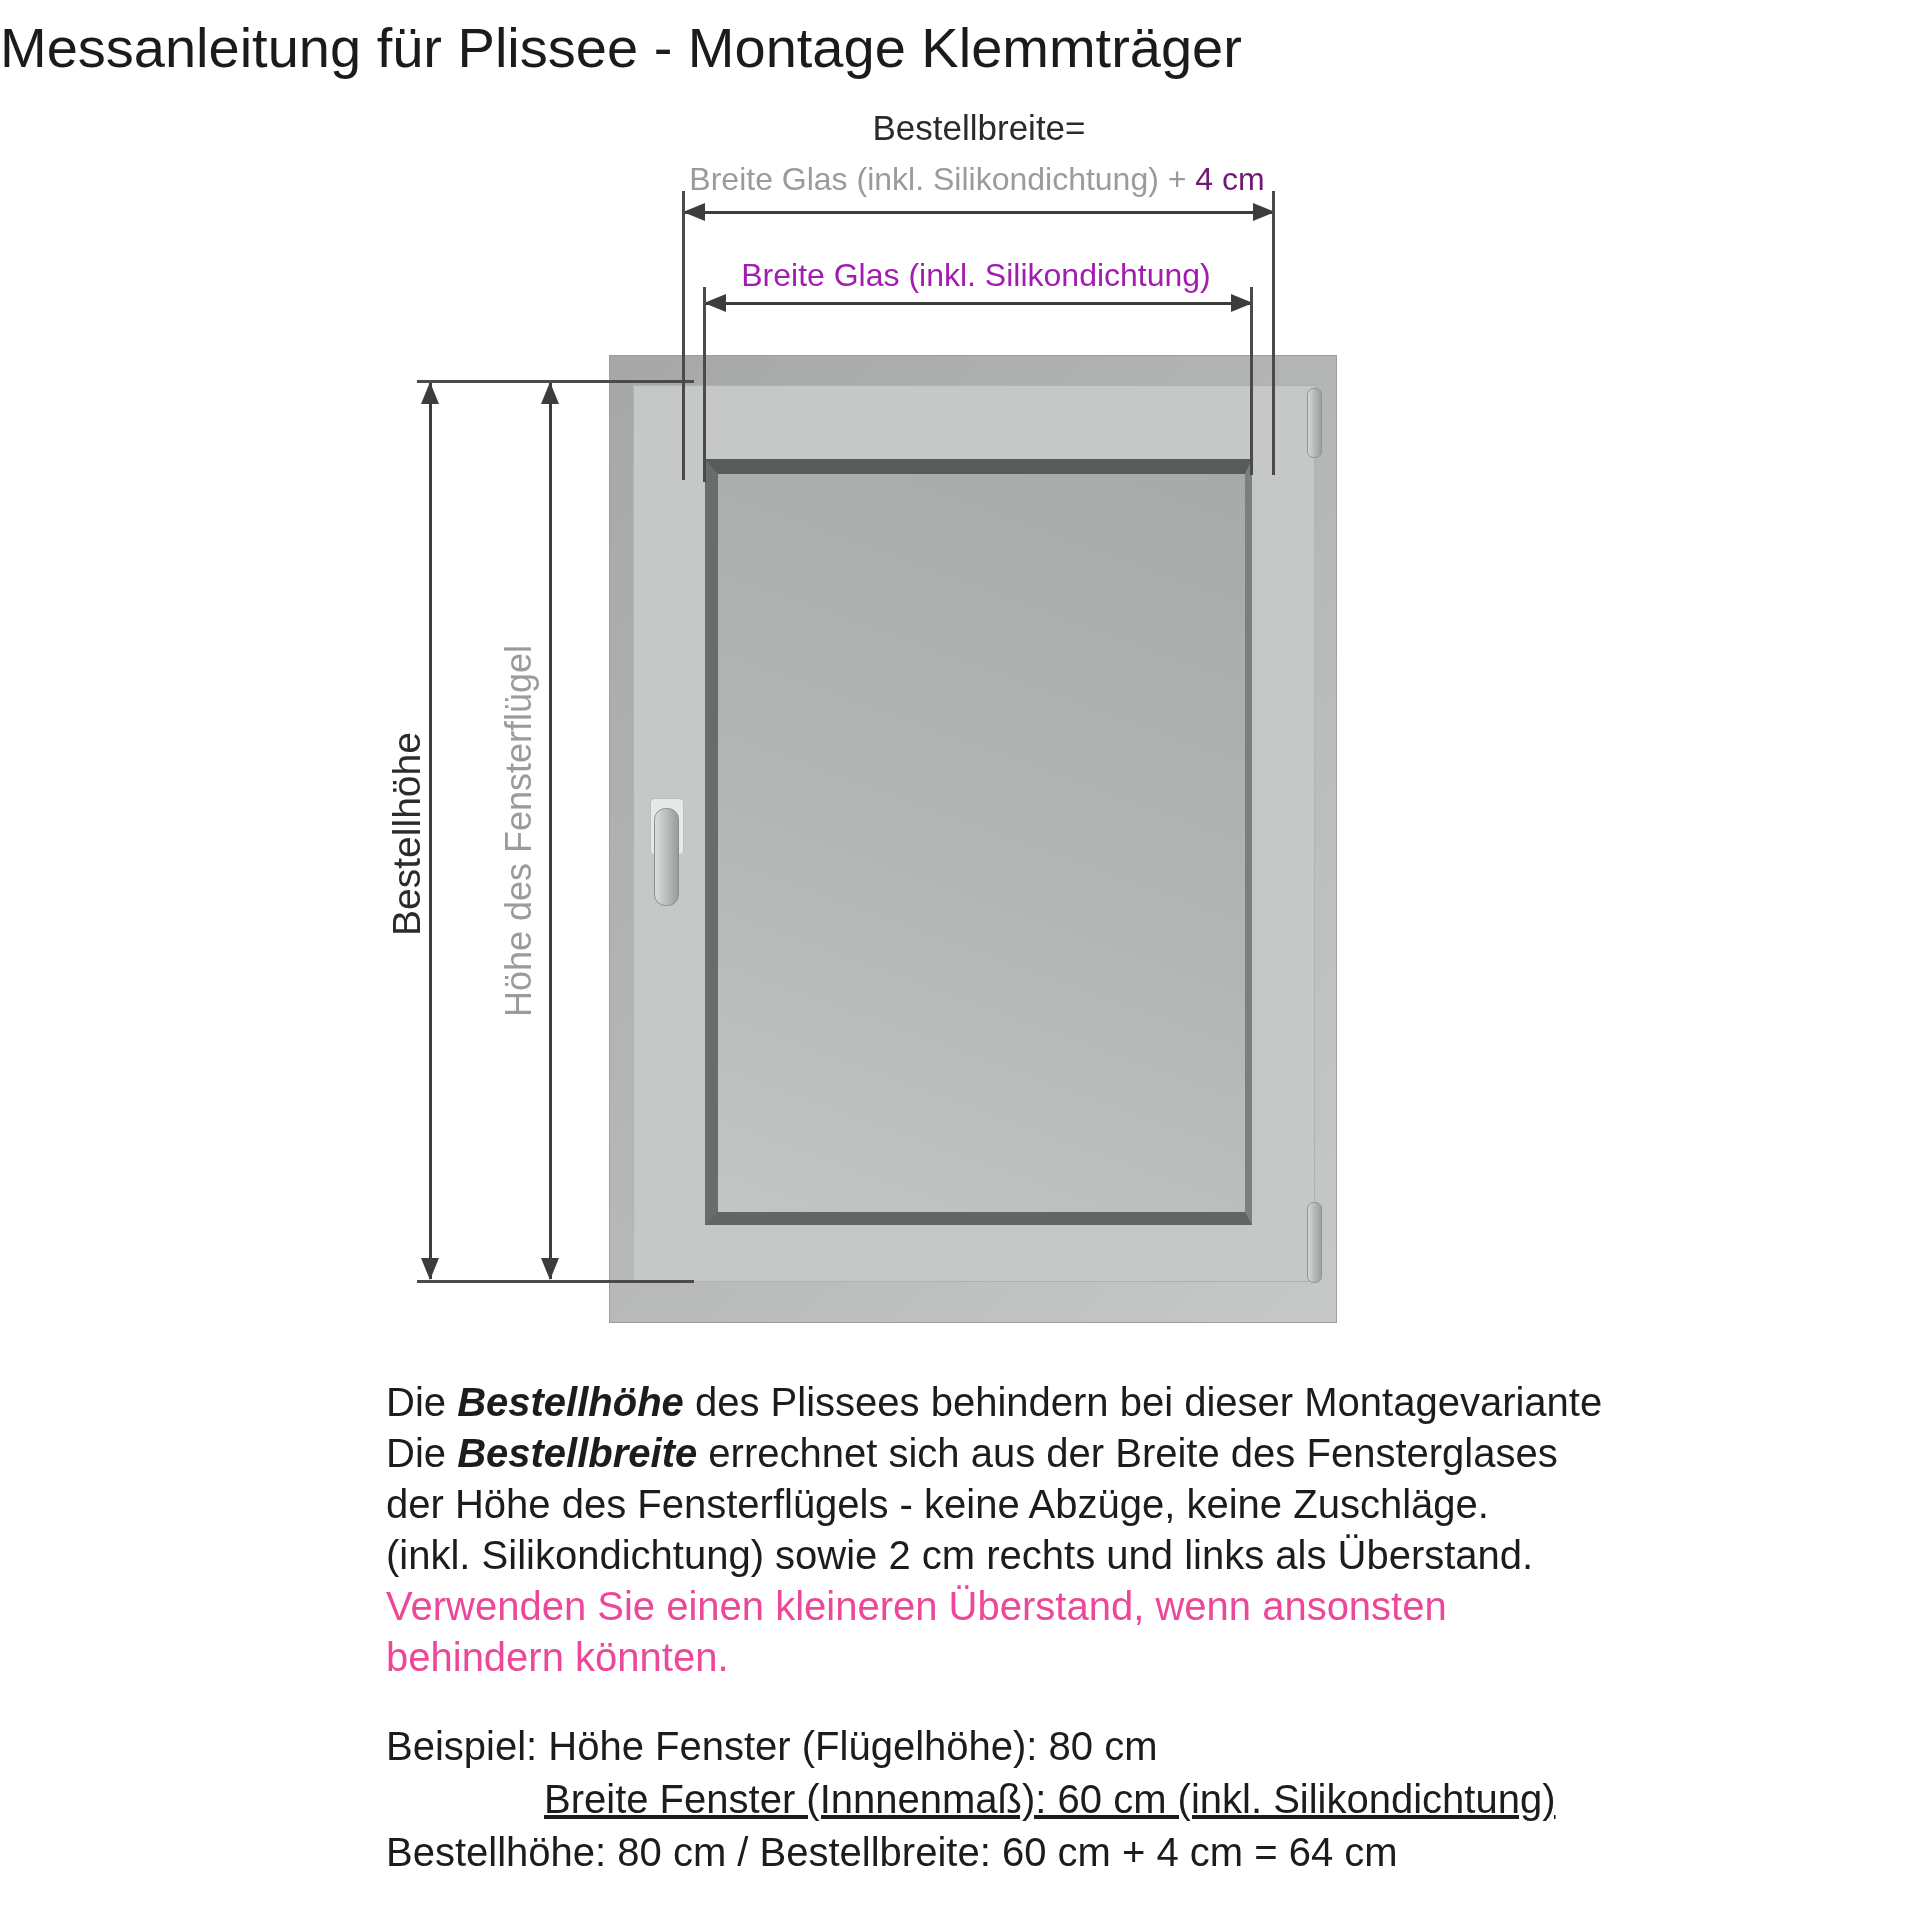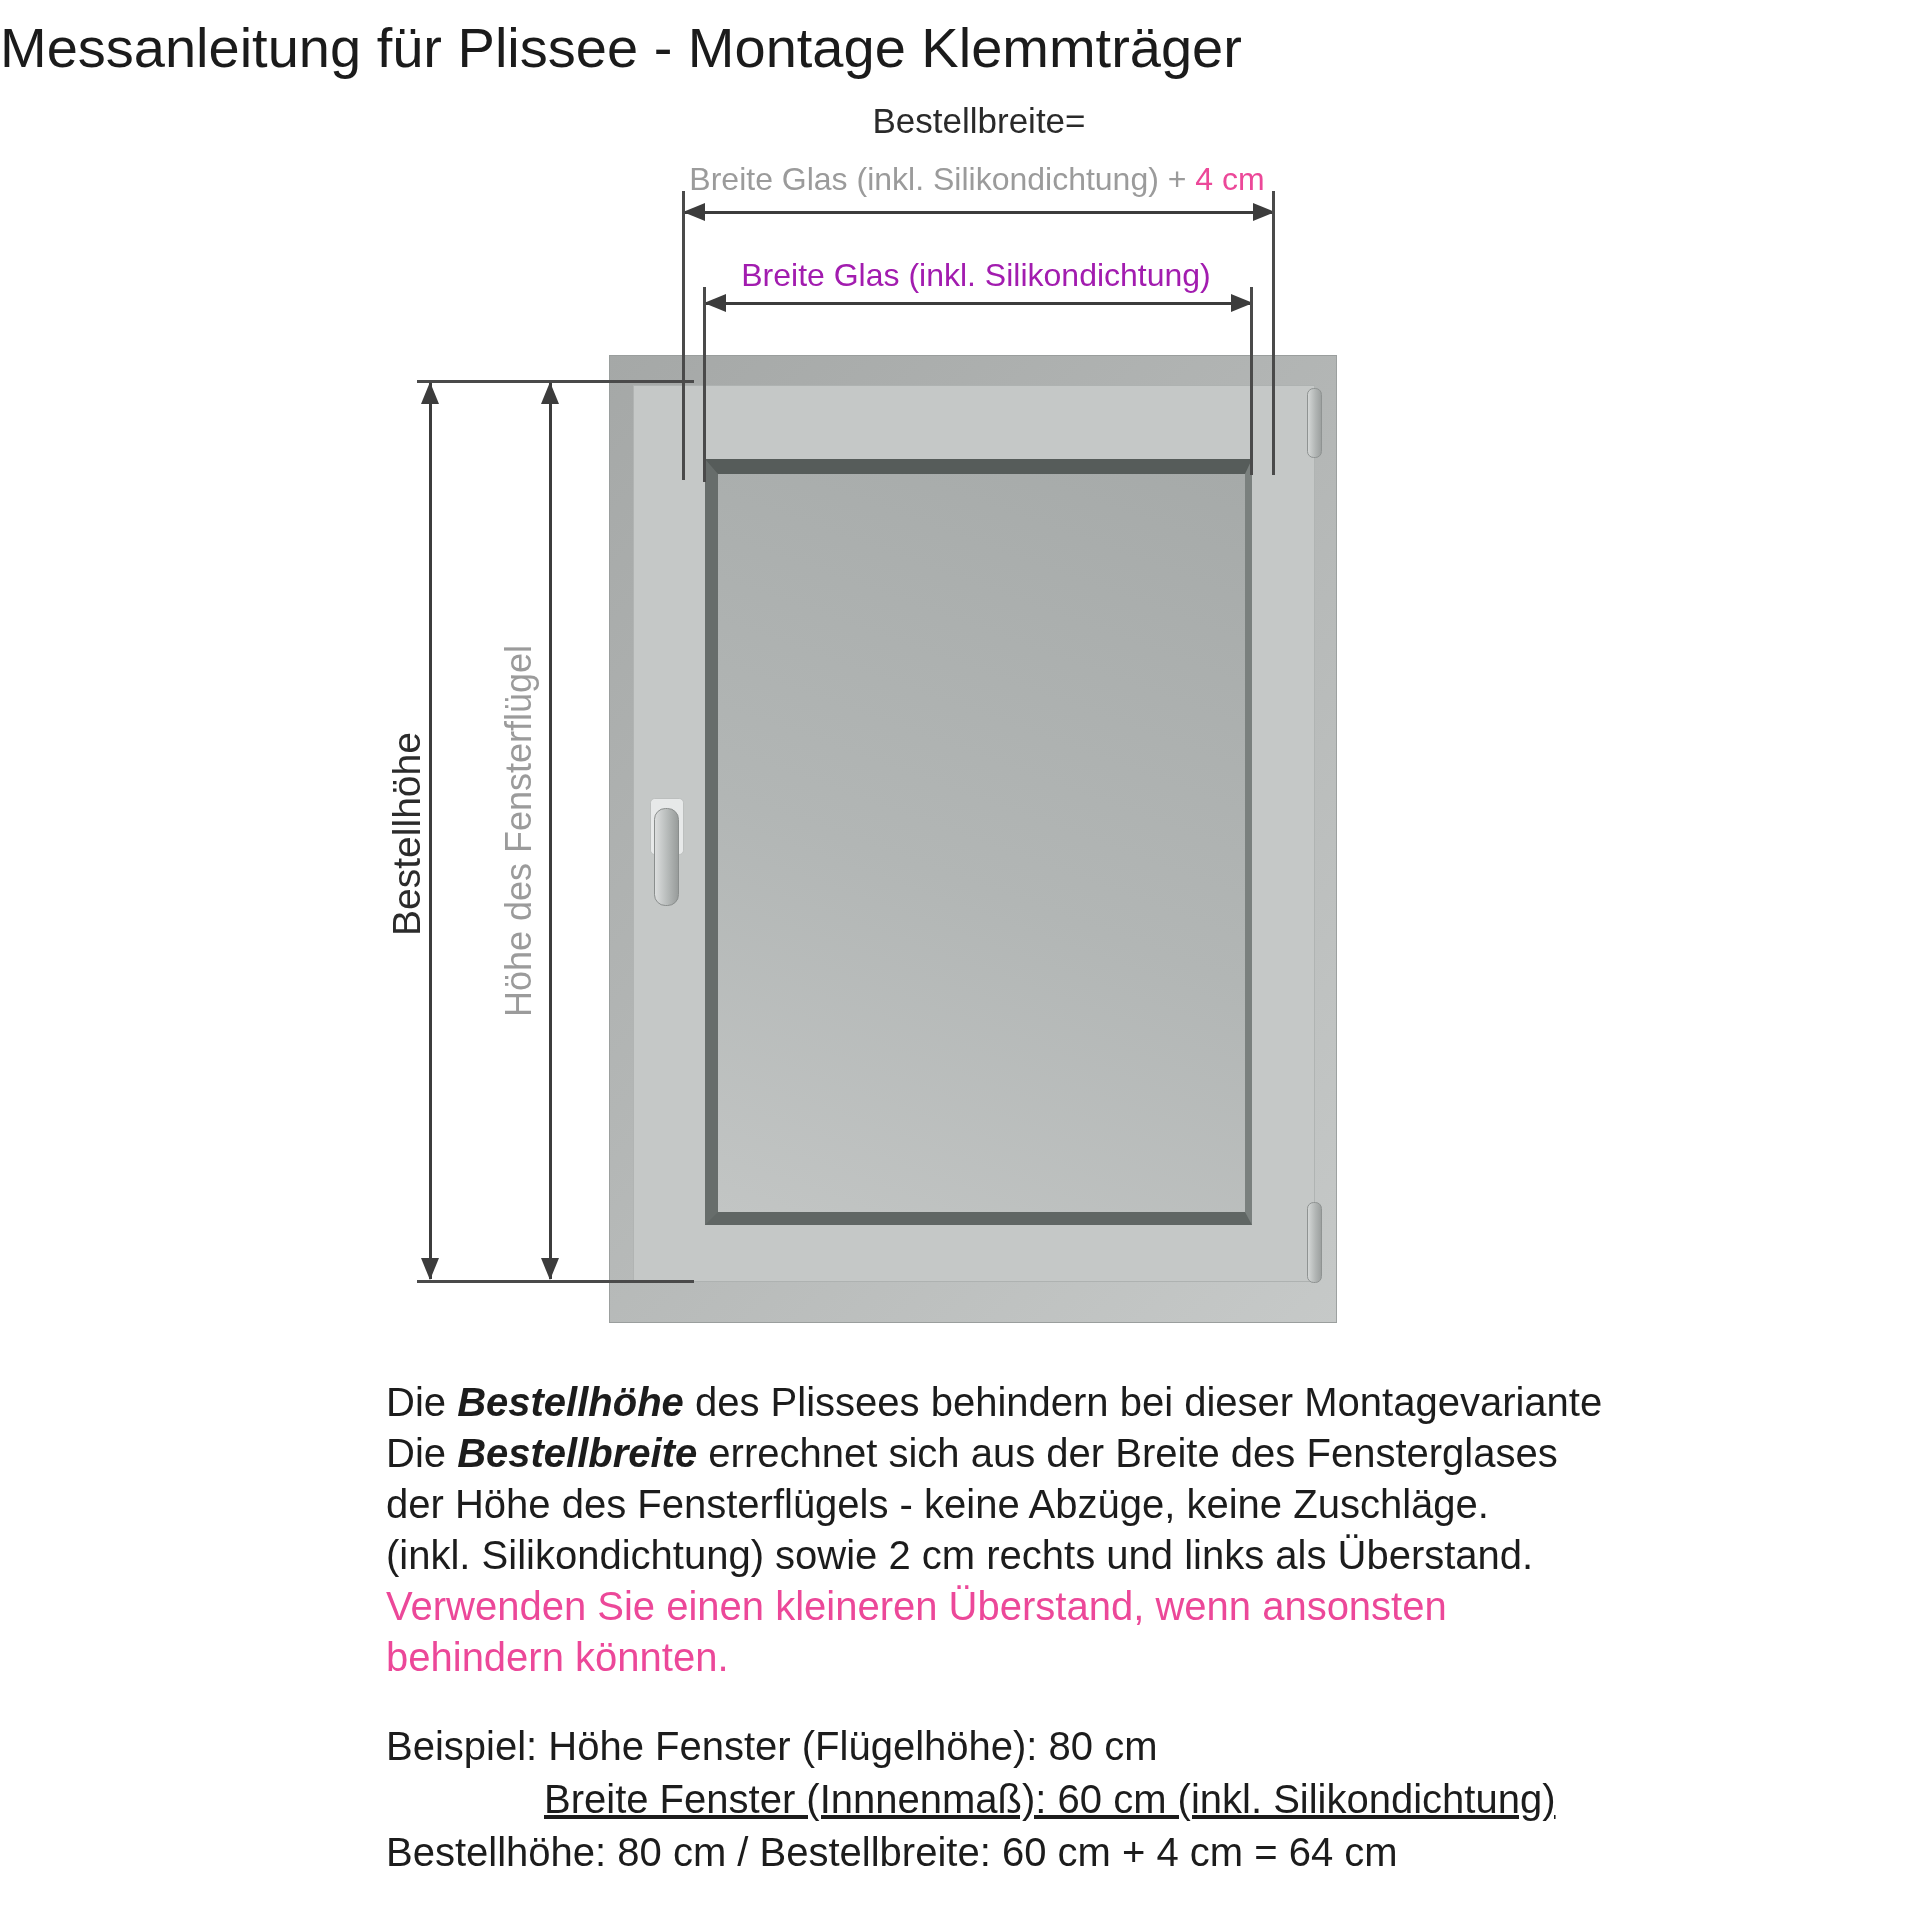--- a/index.html
+++ b/index.html
@@ -4,23 +4,23 @@
 <style>
   html,body{margin:0;padding:0;background:#ffffff;}
   body{width:1928px;height:1928px;position:relative;overflow:hidden;
        font-family:"Liberation Sans", sans-serif;color:#1c1c1c;}
   .abs{position:absolute;}
 
   
   .title{left:0;top:15px;width:1904px;font-size:56px;
          letter-spacing:0px;color:#1b1b1b;}
   .center-label{transform:translate(-50%,-50%);white-space:nowrap;}
-  .order-w{left:979px;top:121px;font-size:35px;color:#2a2a2a;}
+  .order-w{left:979px;top:128px;font-size:35px;color:#2a2a2a;}
   .glass-w1{left:977px;top:179px;font-size:32px;color:#9b9b9b;}
-  .glass-w1 .red-part{color:#ec4899;}
+  .glass-w1 .red-part{color:#701a75;}
   .glass-w2{left:976px;top:275px;font-size:32px;color:#a21caf;}
 
   
   .h-arrow{height:2.8px;background:#3c3c3c;}
   .h-arrow::before{content:"";position:absolute;left:-0.9px;top:50%;transform:translateY(-50%);
     width:0;height:0;border-top:9.4px solid transparent;border-bottom:9.4px solid transparent;
     border-right:22.6px solid #3c3c3c;}
   .h-arrow::after{content:"";position:absolute;right:-0.9px;top:50%;transform:translateY(-50%);
     width:0;height:0;border-top:9.4px solid transparent;border-bottom:9.4px solid transparent;
     border-left:22.6px solid #3c3c3c;}

